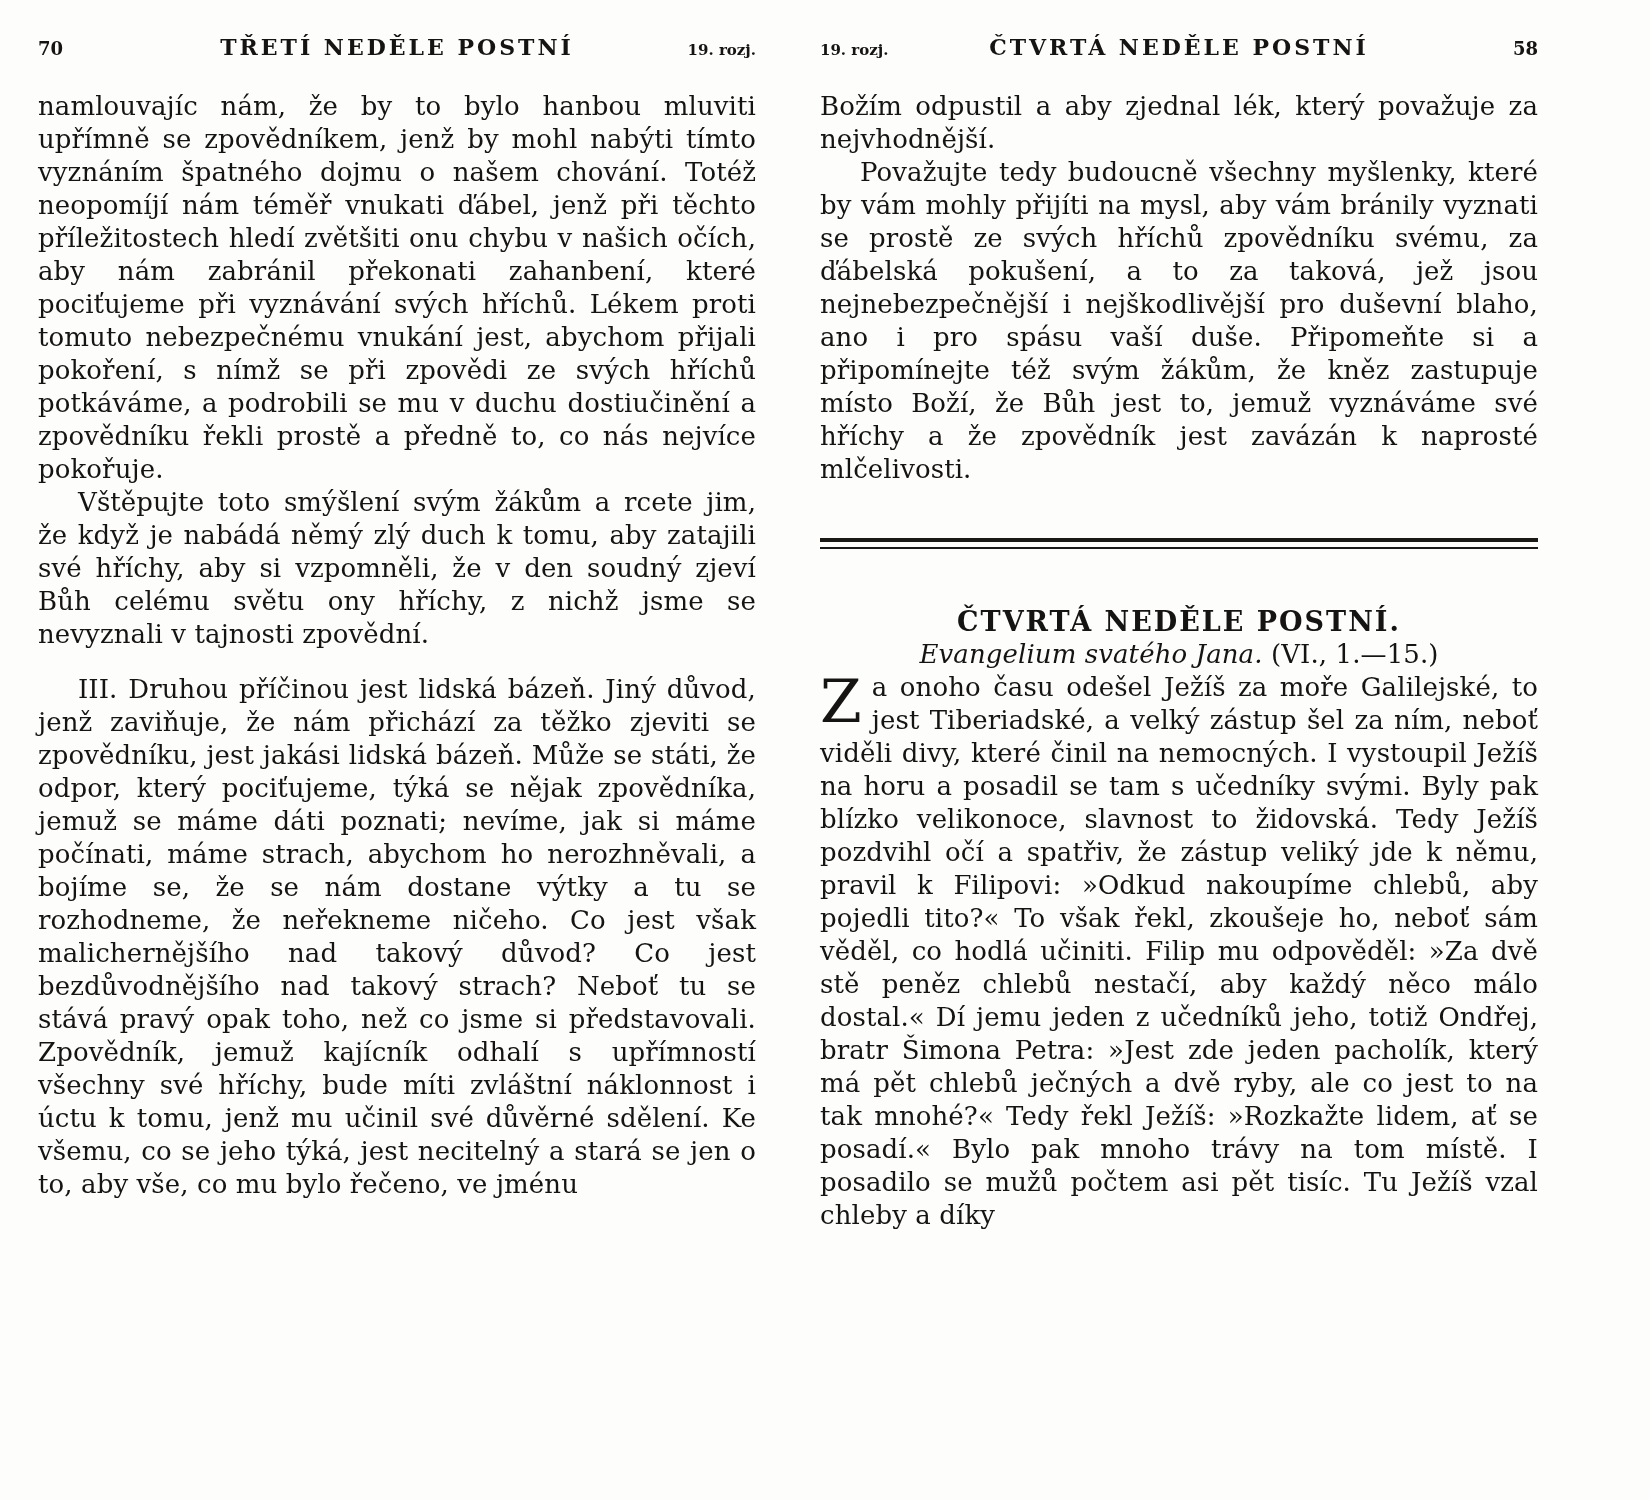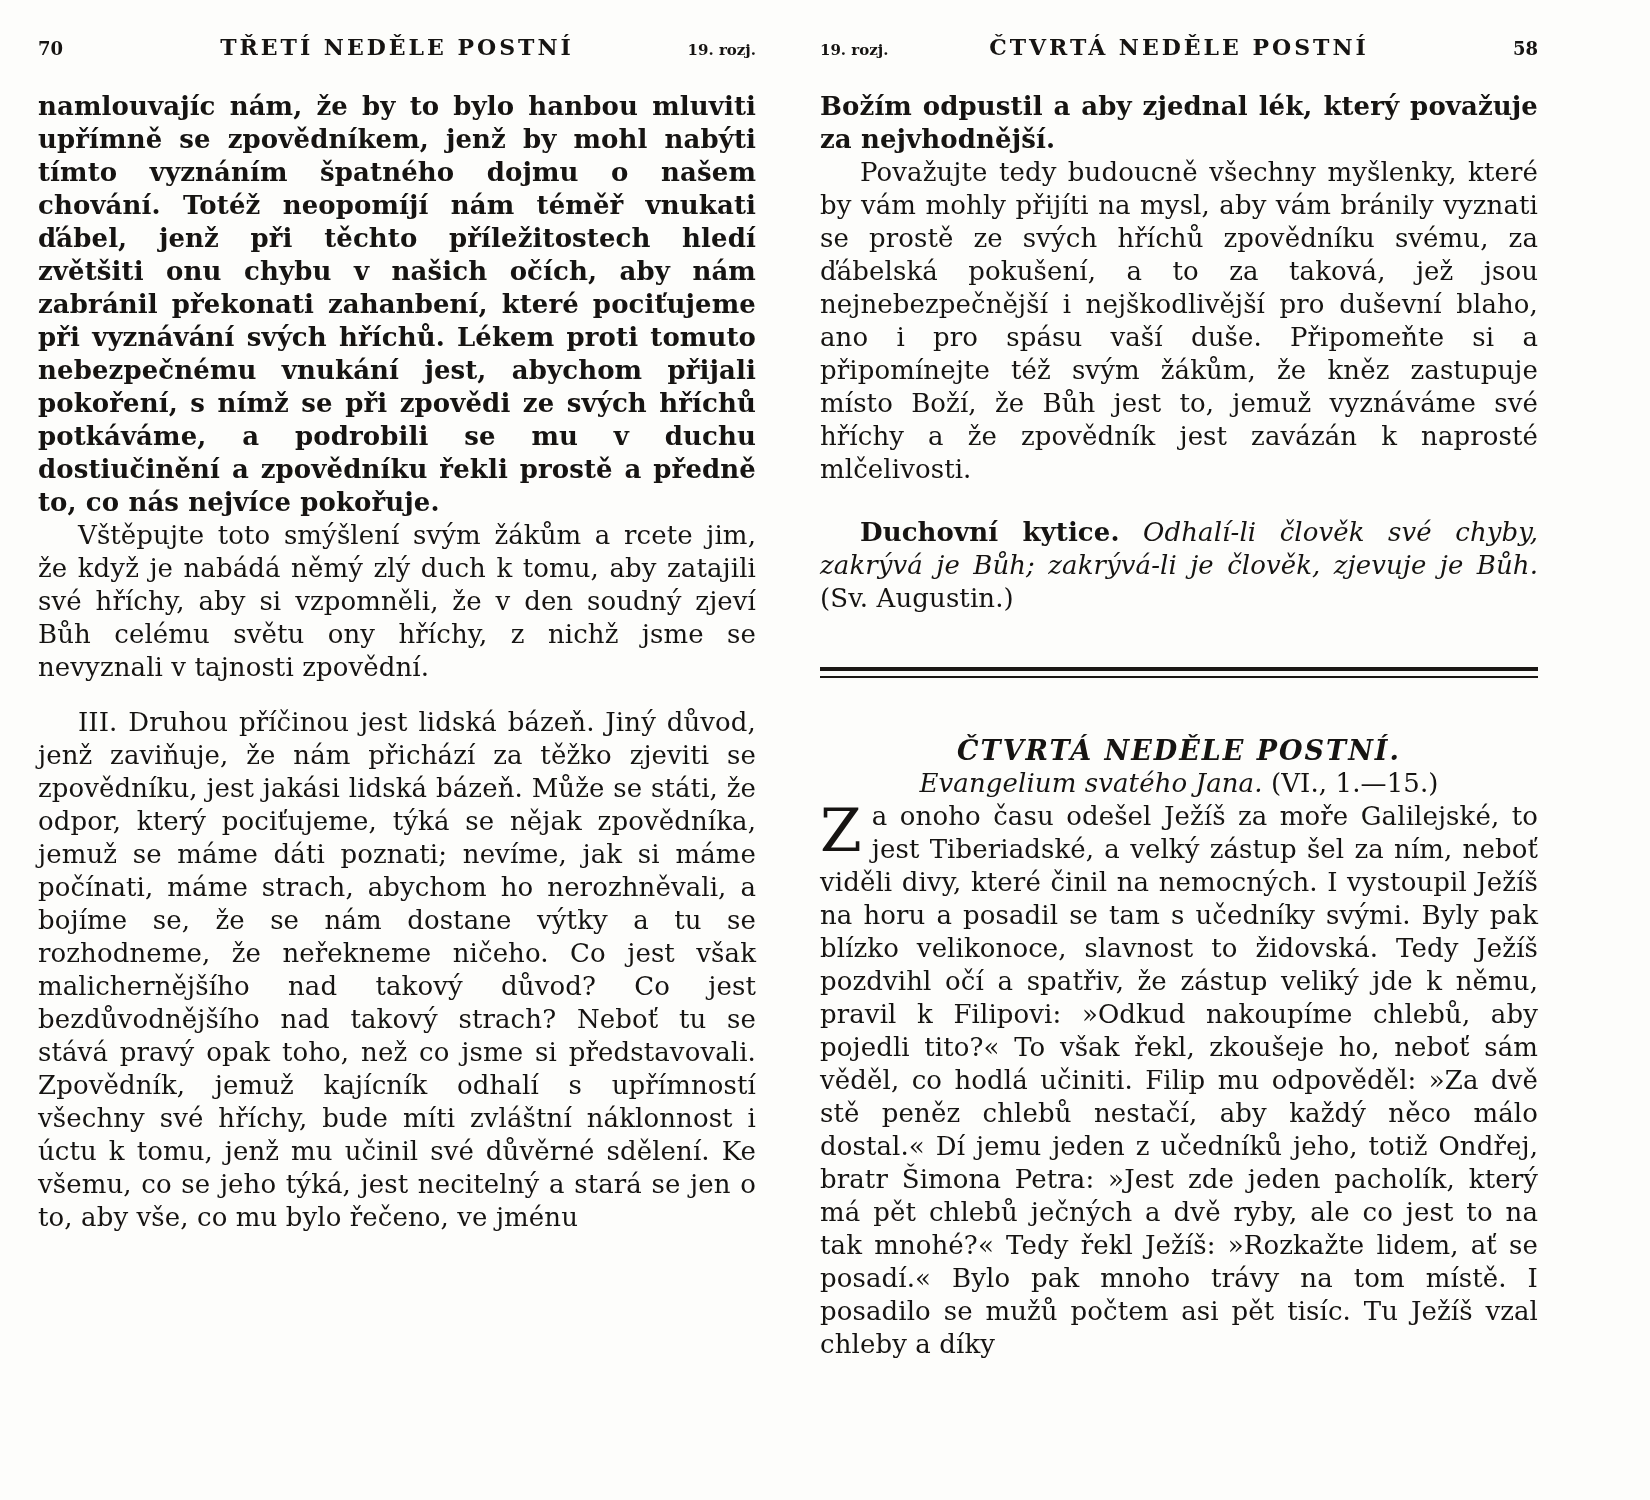--- a/index.html
+++ b/index.html
@@ -50,40 +50,39 @@
   .body-text {
     font-size: 26px;
     line-height: 33px;
     text-align: justify;
     letter-spacing: 0.1px;
   }
   .body-text p {
     margin: 0;
     text-indent: 40px;
   }
-  .body-text p.noindent { text-indent: 0; font-weight: bold; }
+  .body-text p.noindent { text-indent: 0; }
   .section-para { margin-top: 22px !important; }
   .lead-bold { font-weight: normal; }
   .kytice-para { margin-top: 30px !important; }
   .kytice-label { font-weight: bold; }
   .kytice-italic { font-style: italic; }
   .double-rule {
     margin: 52px 0 56px 0;
     height: 11px;
     border-top: 4px solid #1b1815;
     border-bottom: 2px solid #1b1815;
   }
   .section-title {
     text-align: center;
     font-weight: bold;
     font-size: 27px;
     letter-spacing: 2px;
     margin: 0 0 44px 0;
     text-indent: 0 !important;
-    font-style: italic;
   }
   .subtitle {
     text-align: center;
     font-size: 26px;
     margin: 0 0 42px 0;
     text-indent: 0 !important;
   }
   .subtitle .it { font-style: italic; }
   .gospel { text-indent: 0 !important; }
   .dropcap {
@@ -114,21 +113,20 @@
 
   <div class="page">
     <div class="page-header">
       <span class="h-left header-note">19. rozj.</span>
       <span class="h-mid running-title">ČTVRTÁ NEDĚLE POSTNÍ</span>
       <span class="h-right page-number">58</span>
     </div>
     <div class="body-text">
       <p class="noindent">Božím odpustil a aby zjednal lék, který považuje za nejvhodnější.</p>
       <p>Považujte tedy budoucně všechny myšlenky, které by vám mohly přijíti na mysl, aby vám bránily vyznati se prostě ze svých hříchů zpovědníku svému, za ďábelská pokušení, a to za taková, jež jsou nejnebezpečnější i nejškodlivější pro duševní blaho, ano i pro spásu vaší duše. Připomeňte si a připomínejte též svým žákům, že kněz zastupuje místo Boží, že Bůh jest to, jemuž vyznáváme své hříchy a že zpovědník jest zavázán k naprosté mlčelivosti.</p>
-      <p class="kytice-para"><span class="kytice-label">Duchovní kytice.</span> <span class="kytice-italic">Odhalí-li člověk své chyby, zakrývá je Bůh; zakrývá-li je člověk, zjevuje je Bůh.</span> <span>(Sv. Augustin.)</span></p>
 
       <div class="double-rule"></div>
 
       <p class="section-title">ČTVRTÁ NEDĚLE POSTNÍ.</p>
       <p class="subtitle"><span class="it">Evangelium svatého Jana.</span> <span>(VI., 1.—15.)</span></p>
 
       <p class="gospel"><span class="dropcap">Z</span><span>a onoho času odešel Ježíš za moře Galilejské, to jest Tiberiadské, a velký zástup šel za ním, neboť viděli divy, které činil na nemocných. I vystoupil Ježíš na horu a posadil se tam s učedníky svými. Byly pak blízko velikonoce, slavnost to židovská. Tedy Ježíš pozdvihl očí a spatřiv, že zástup veliký jde k němu, pravil k Filipovi: »Odkud nakoupíme chlebů, aby pojedli tito?« To však řekl, zkoušeje ho, neboť sám věděl, co hodlá učiniti. Filip mu odpověděl: »Za dvě stě peněz chlebů nestačí, aby každý něco málo dostal.« Dí jemu jeden z učedníků jeho, totiž Ondřej, bratr Šimona Petra: »Jest zde jeden pacholík, který má pět chlebů ječných a dvě ryby, ale co jest to na tak mnohé?« Tedy řekl Ježíš: »Rozkažte lidem, ať se posadí.« Bylo pak mnoho trávy na tom místě. I posadilo se mužů počtem asi pět tisíc. Tu Ježíš vzal chleby a díky</span></p>
     </div>
   </div>
 

